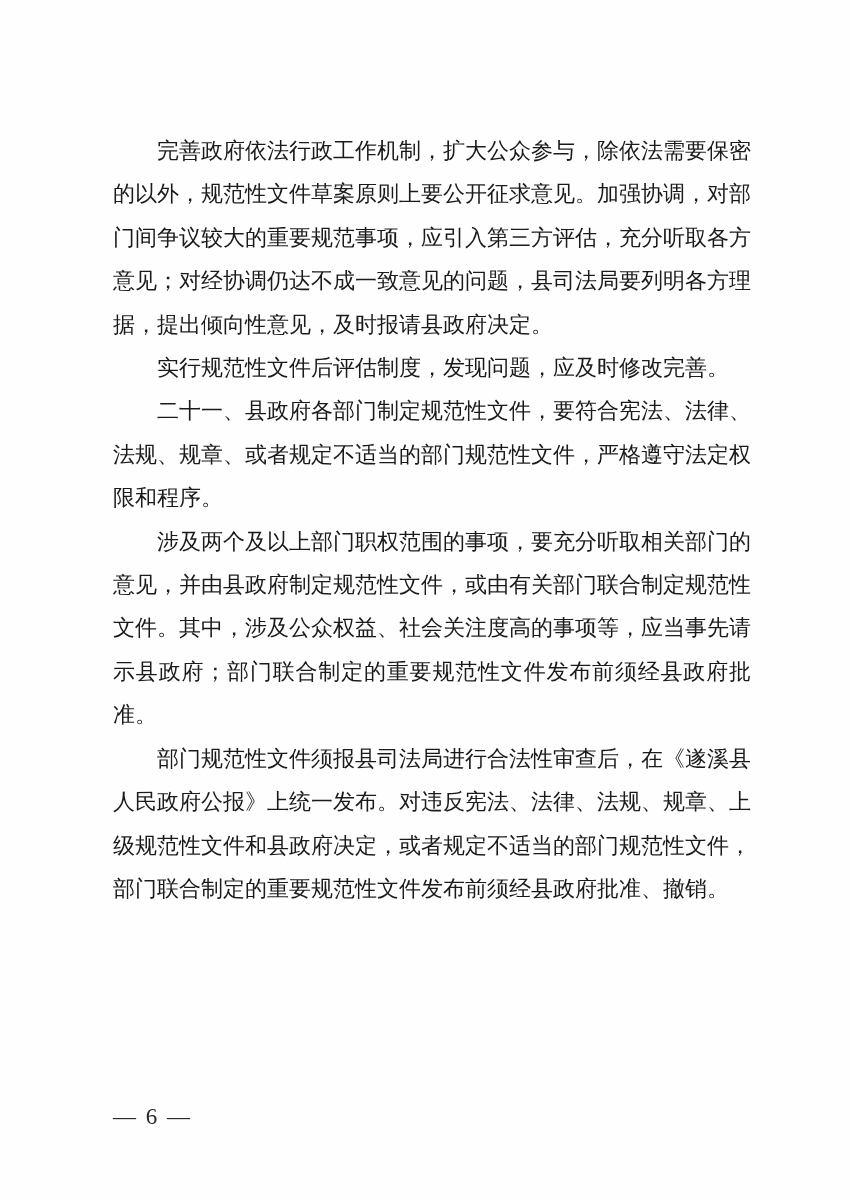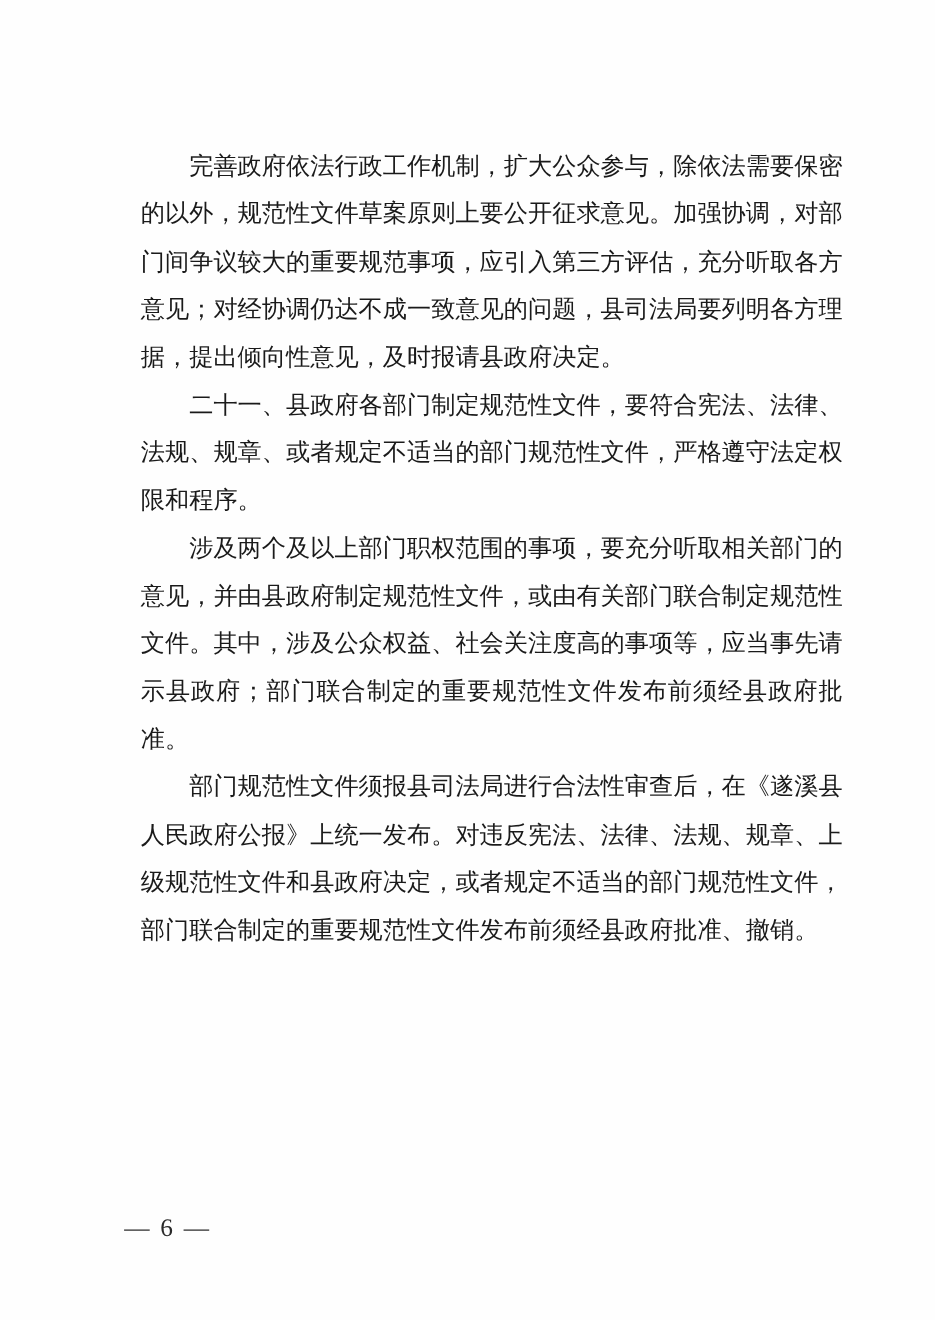--- a/index.html
+++ b/index.html
@@ -12,21 +12,21 @@
     width: 850px;
     height: 1200px;
     background: #fefefe;
     overflow: hidden;
     font-family: "Liberation Serif", serif;
     color: #1a1a1a;
   }
   .doc-body {
     position: absolute;
     top: 129px;
-    left: 128px;
+    left: 113px;
     width: 638px;
   }
   .doc-body p {
     margin: 0;
     padding: 0;
     font-size: 22px;
     line-height: 43.4px;
     text-align: justify;
     text-justify: inter-ideograph;
     text-indent: 2em;
@@ -42,18 +42,19 @@
     color: #2a2a2a;
     font-family: "Liberation Serif", serif;
   }
 </style>
 </head>
 <body>
 
 <div class="page">
   <div class="doc-body">
     <p>完善政府依法行政工作机制，扩大公众参与，除依法需要保密的以外，规范性文件草案原则上要公开征求意见。加强协调，对部门间争议较大的重要规范事项，应引入第三方评估，充分听取各方意见；对经协调仍达不成一致意见的问题，县司法局要列明各方理据，提出倾向性意见，及时报请县政府决定。</p>
+    <p>实行规范性文件后评估制度，发现问题，应及时修改完善。</p>
     <p>二十一、县政府各部门制定规范性文件，要符合宪法、法律、法规、规章、或者规定不适当的部门规范性文件，严格遵守法定权限和程序。</p>
     <p>涉及两个及以上部门职权范围的事项，要充分听取相关部门的意见，并由县政府制定规范性文件，或由有关部门联合制定规范性文件。其中，涉及公众权益、社会关注度高的事项等，应当事先请示县政府；部门联合制定的重要规范性文件发布前须经县政府批准。</p>
     <p>部门规范性文件须报县司法局进行合法性审查后，在《遂溪县人民政府公报》上统一发布。对违反宪法、法律、法规、规章、上级规范性文件和县政府决定，或者规定不适当的部门规范性文件，部门联合制定的重要规范性文件发布前须经县政府批准、撤销。</p>
   </div>
   <div class="page-number">— 6 —</div>
 </div>
 
 </body></html>

